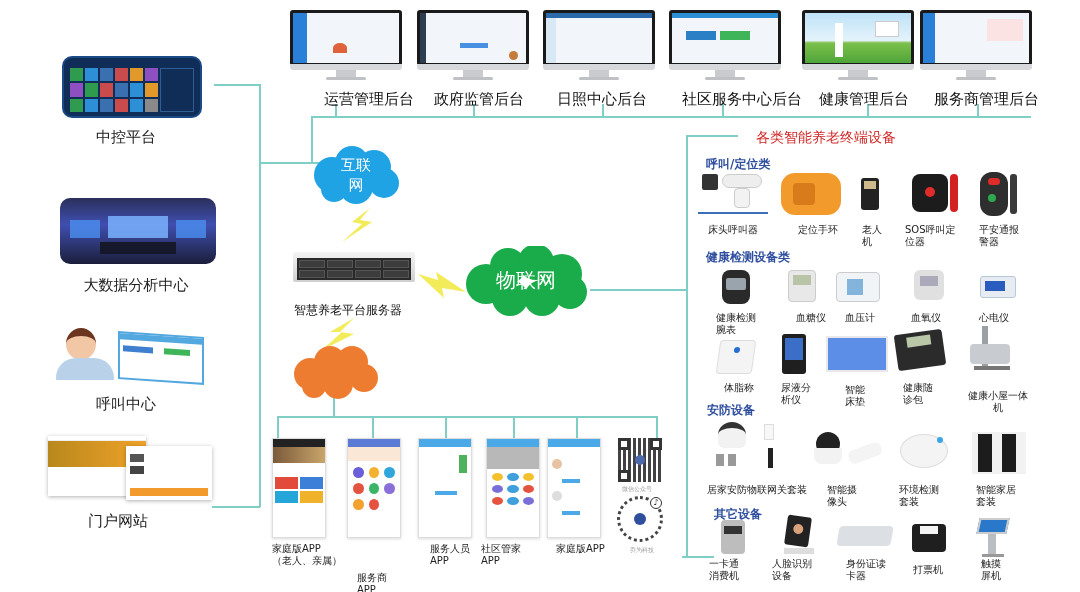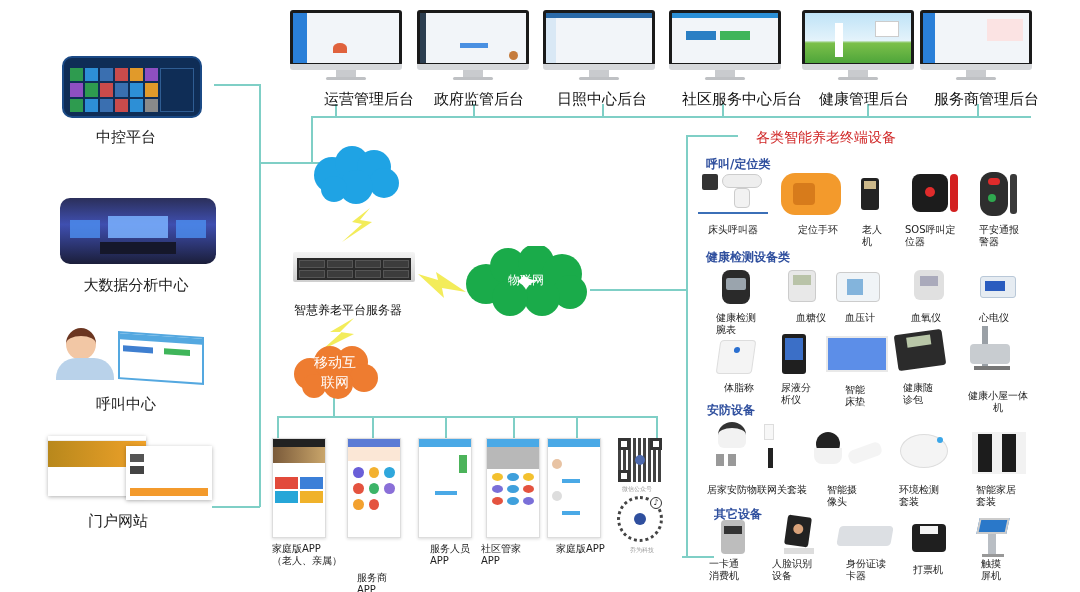--- a/index.html
+++ b/index.html
@@ -217,20 +217,21 @@
   <svg width="92" height="60" viewBox="0 0 92 60">
     <g fill="#1fa3e4">
       <circle cx="22" cy="30" r="18"></circle>
         <circle cx="42" cy="18" r="17"></circle>
         <circle cx="64" cy="22" r="17"></circle>
         <circle cx="74" cy="38" r="15"></circle>
         <circle cx="46" cy="42" r="17"></circle>
         <circle cx="24" cy="44" r="13"></circle>
     </g>
   </svg>
+  <div class="cloud-text" style="top:10px;"><span>互联</span><br><span>网</span></div>
 </div>
 
 <svg class="bolt" style="left:338px; top:208px;" width="42" height="34" viewBox="0 0 42 34">
     <polygon points="32,0 14,14 24,16 4,34 34,14 22,12" fill="#f3ec5a"></polygon>
   </svg>
 
 <div class="server">
   <div class="front">
       <div class="bay"></div>
       <div class="bay"></div>
@@ -253,39 +254,38 @@
     <g fill="#1aab4a">
       <circle cx="24" cy="38" r="20"></circle>
         <circle cx="46" cy="20" r="18"></circle>
         <circle cx="74" cy="16" r="18"></circle>
         <circle cx="100" cy="28" r="20"></circle>
         <circle cx="108" cy="46" r="17"></circle>
         <circle cx="80" cy="52" r="18"></circle>
         <circle cx="48" cy="52" r="18"></circle>
     </g>
   </svg>
-  <div class="cloud-text" style="top:24px; font-size:12px;">物联网</div>
+  <div class="cloud-text" style="top:24px; font-size:20px;">物联网</div>
 </div>
 
 <svg class="bolt" style="left:320px; top:318px;" width="40" height="32" viewBox="0 0 40 32">
     <polygon points="34,0 10,14 22,14 2,32 34,16 20,14" fill="#f3ec5a"></polygon>
   </svg>
 
 <div class="cloud" style="left:290px; top:344px; width:90px; height:56px;">
   <svg width="90" height="56" viewBox="0 0 90 56">
     <g fill="#ee7c30">
       <circle cx="20" cy="30" r="16"></circle>
         <circle cx="40" cy="18" r="16"></circle>
         <circle cx="62" cy="18" r="16"></circle>
         <circle cx="74" cy="34" r="14"></circle>
         <circle cx="48" cy="40" r="15"></circle>
         <circle cx="24" cy="42" r="12"></circle>
     </g>
   </svg>
-  <div class="cloud-text" style="top:8px; font-size:14px;"><span>移动互</span><br><span>联网</span></div>
 </div>
 
 <div class="phone" style="left:272px; top:438px;">
   <div class="bar" style="background:#222;"></div>
   <div style="height:16px; background:linear-gradient(90deg,#7a5a3a,#c9a56a);"></div>
   <div style="display:grid; grid-template-columns:1fr 1fr; gap:2px; margin:14px 2px 0;">
     <div style="height:12px; background:#e24a3b;"></div>
       <div style="height:12px; background:#3b7fd8;"></div>
     <div style="height:12px; background:#26a6d8;"></div>
       <div style="height:12px; background:#f0b22a;"></div>

